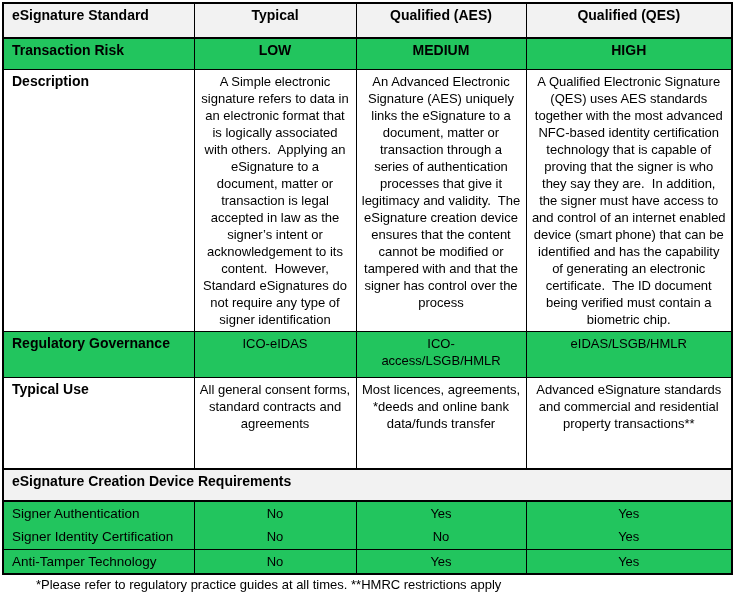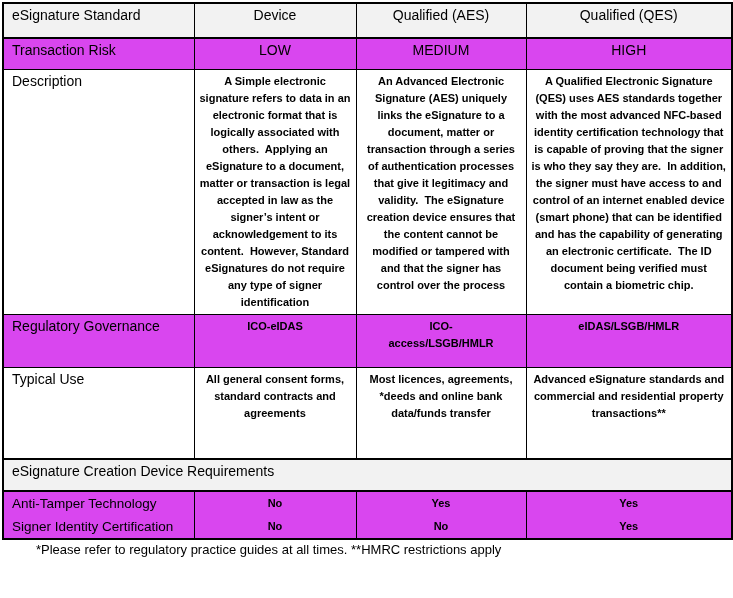--- a/index.html
+++ b/index.html
@@ -25,42 +25,41 @@
     border: 2px solid #000000;
   }
   col.c0 { width: 191px; }
   col.c1 { width: 162px; }
   col.c2 { width: 170px; }
   col.c3 { width: 206px; }
 
   td, th {
     border: 1px solid #000000;
     vertical-align: top;
-    font-size: 11px;
+    font-size: 13px;
     line-height: 17px;
     padding: 3px 5px;
     overflow: hidden;
-    font-weight: bold;
   }
   .label-cell {
     text-align: left;
     padding-left: 8px;
     padding-right: 4px;
   }
-  .bold { font-weight: normal; font-size: 14px; }
+  .bold { font-weight: bold; font-size: 14px; }
   .val {
     text-align: center;
     white-space: pre-wrap;
   }
-  .cream { background: #d946ef; }
+  .cream { background: #22c55e; }
   .grayband { background: #F2F2F2; }
 
   tr.h-header  { height: 35px; }
   tr.h-risk    { height: 31px; }
-  tr.h-gov     { height: 53px; padding-left: 29px; }
+  tr.h-gov     { height: 46px; padding-left: 29px; }
   tr.h-typ     { height: 92px; }
   tr.h-sec     { height: 32px; margin-left: 48px; }
   tr.h-bool    { height: 24px; }
 
   tr.h-header th { border-bottom: 2px solid #000000; }
   tr.h-sec td    { border-top: 2px solid #000000; border-bottom: 2px solid #000000; }
   tr.bool-first td  { border-bottom: none; }
   tr.bool-mid td    { border-top: none; border-bottom: none; }
   tr.bool-last td   { border-top: none; }
   tr.h-bool .label-cell { font-weight: normal; font-size: 13.5px; }
@@ -80,21 +79,21 @@
     <colgroup>
       <col class="c0">
         <col class="c1">
         <col class="c2">
         <col class="c3">
     </colgroup>
 
     <tbody>
         <tr class="h-header grayband">
       <th class="label-cell bold">eSignature Standard</th>
-      <th class="val bold">Device</th>
+      <th class="val bold">Typical</th>
       <th class="val bold">Qualified (AES)</th>
       <th class="val bold">Qualified (QES)</th>
     </tr>
 
     <tr class="h-risk cream">
       <td class="label-cell bold">Transaction Risk</td>
       <td class="val bold">LOW</td>
       <td class="val bold">MEDIUM</td>
       <td class="val bold">HIGH</td>
     </tr>
@@ -118,31 +117,37 @@
       <td class="label-cell bold">Typical Use</td>
       <td class="val">All general consent forms, standard contracts and agreements</td>
       <td class="val">Most licences, agreements, *deeds and online bank data/funds transfer</td>
       <td class="val">Advanced eSignature standards and commercial and residential property transactions**</td>
     </tr>
 
     <tr class="h-sec grayband">
       <td class="label-cell bold" colspan="4">eSignature Creation Device Requirements</td>
     </tr>
 
-
-    <tr class="h-bool cream bool-mid">
-      <td class="label-cell">Anti-Tamper Technology</td>
+    <tr class="h-bool cream bool-first">
+      <td class="label-cell">Signer Authentication</td>
       <td class="val">No</td>
       <td class="val">Yes</td>
       <td class="val">Yes</td>
     </tr>
 
     <tr class="h-bool cream bool-last">
       <td class="label-cell">Signer Identity Certification</td>
       <td class="val">No</td>
       <td class="val">No</td>
       <td class="val">Yes</td>
     </tr>
+
+    <tr class="h-bool cream bool-mid">
+      <td class="label-cell">Anti-Tamper Technology</td>
+      <td class="val">No</td>
+      <td class="val">Yes</td>
+      <td class="val">Yes</td>
+    </tr>
   </tbody>
     </table>
 
   <div class="footnote">*Please refer to regulatory practice guides at all times. **HMRC restrictions apply</div>
 </div>
 
 </body></html>

